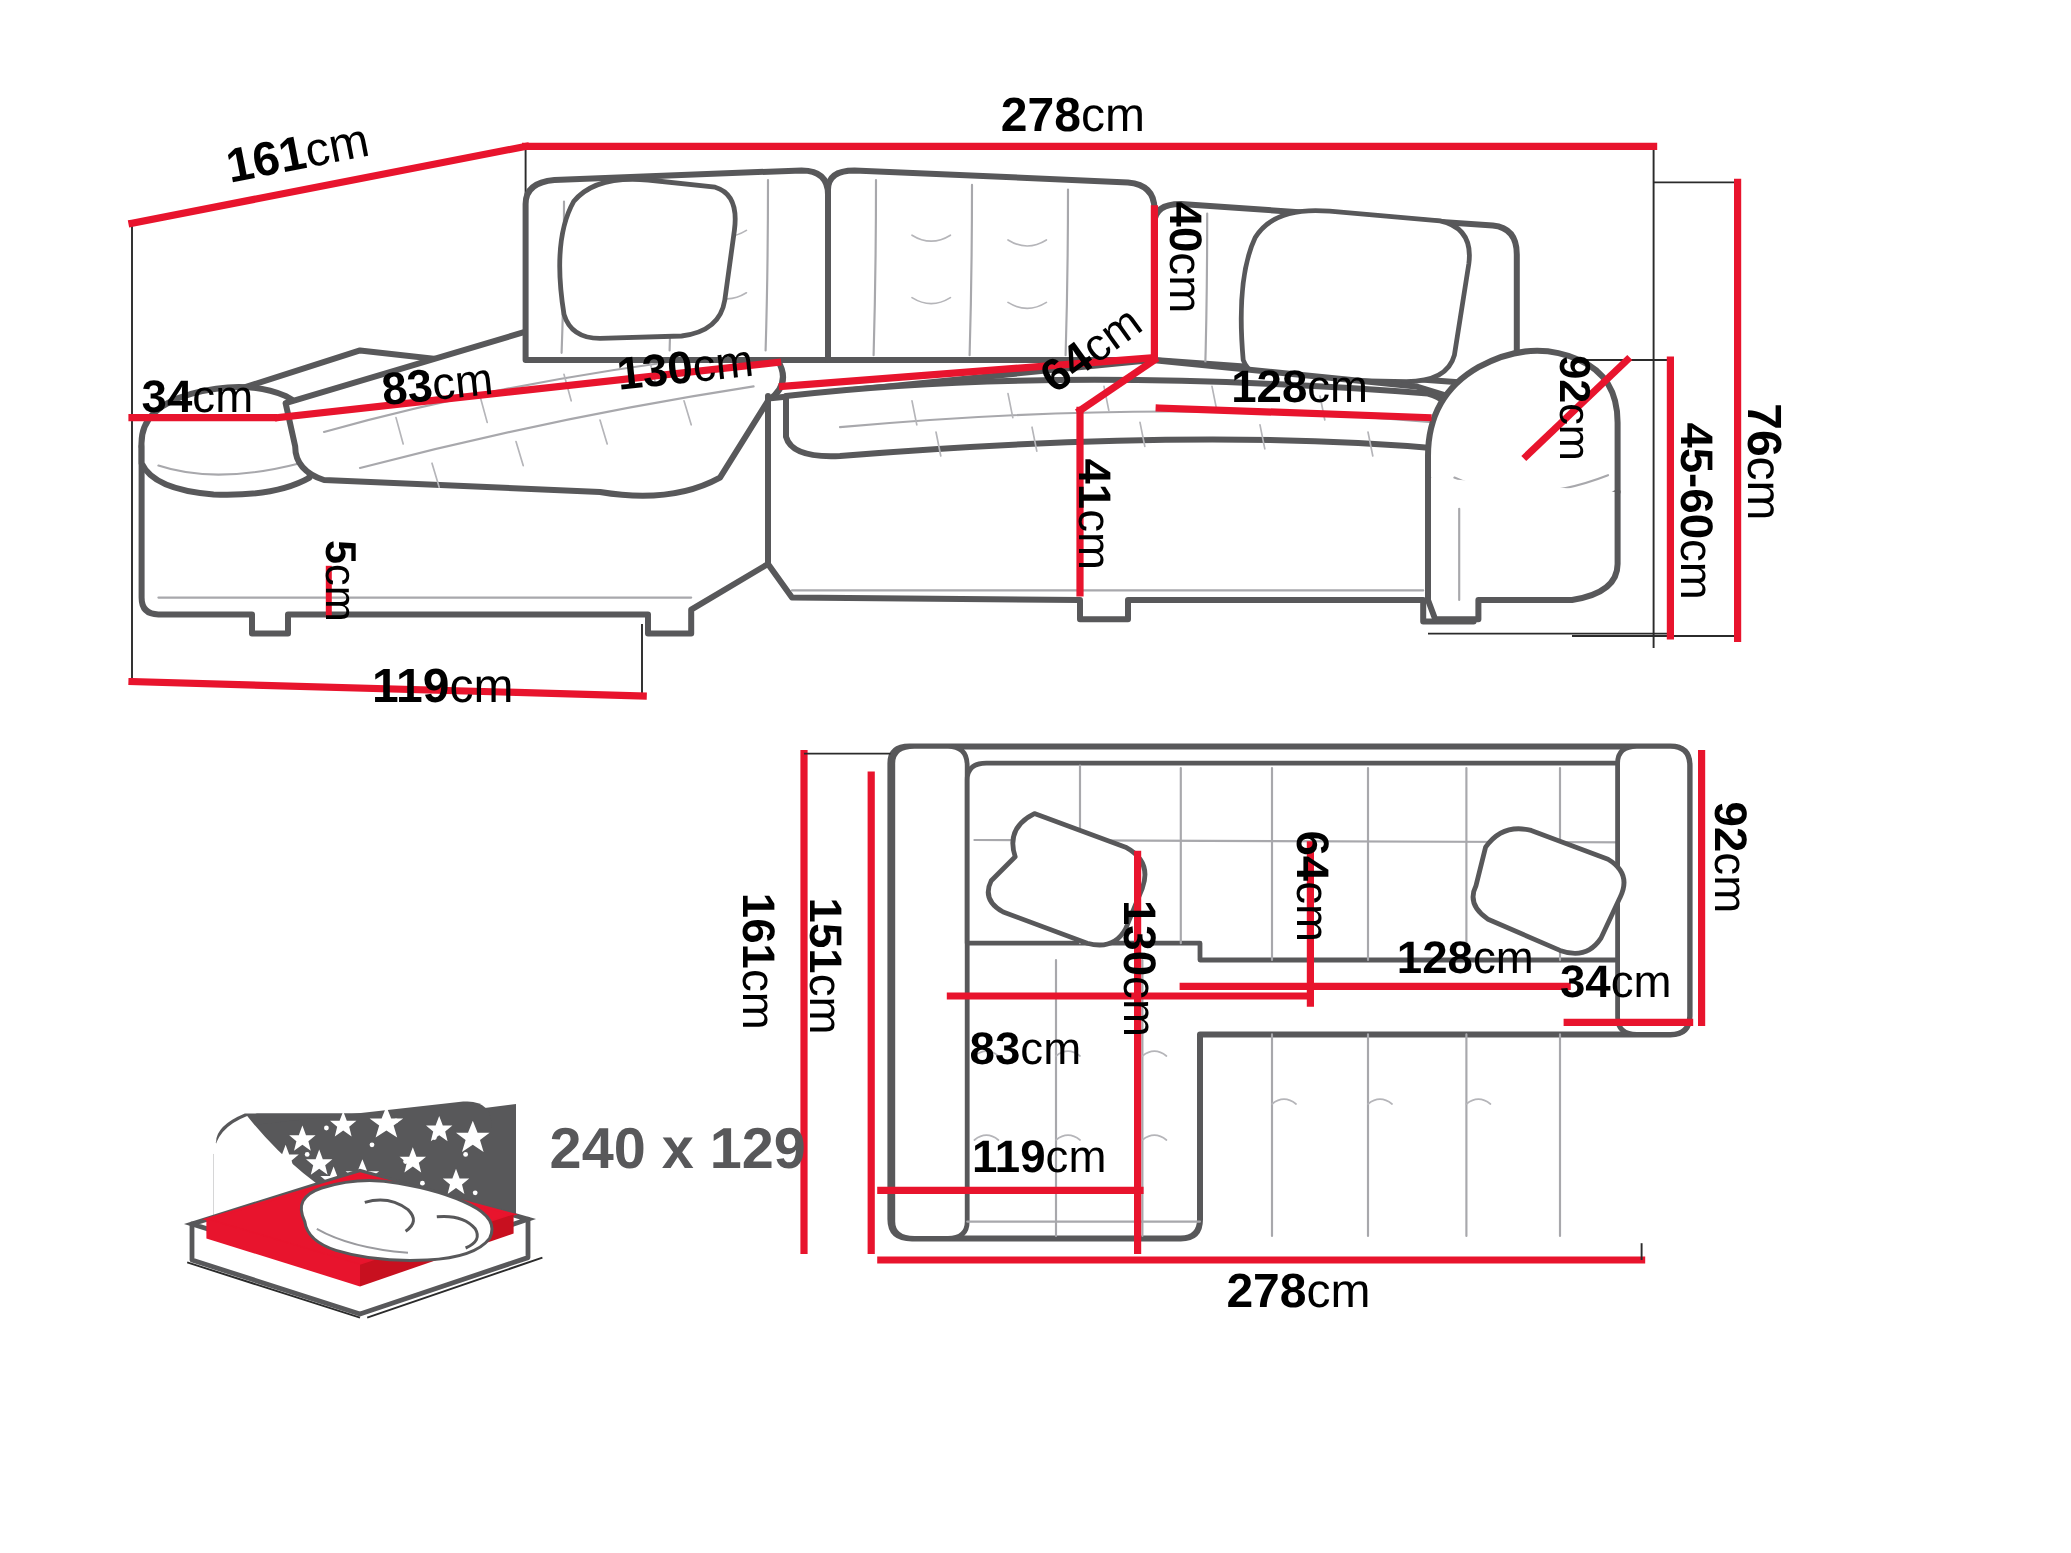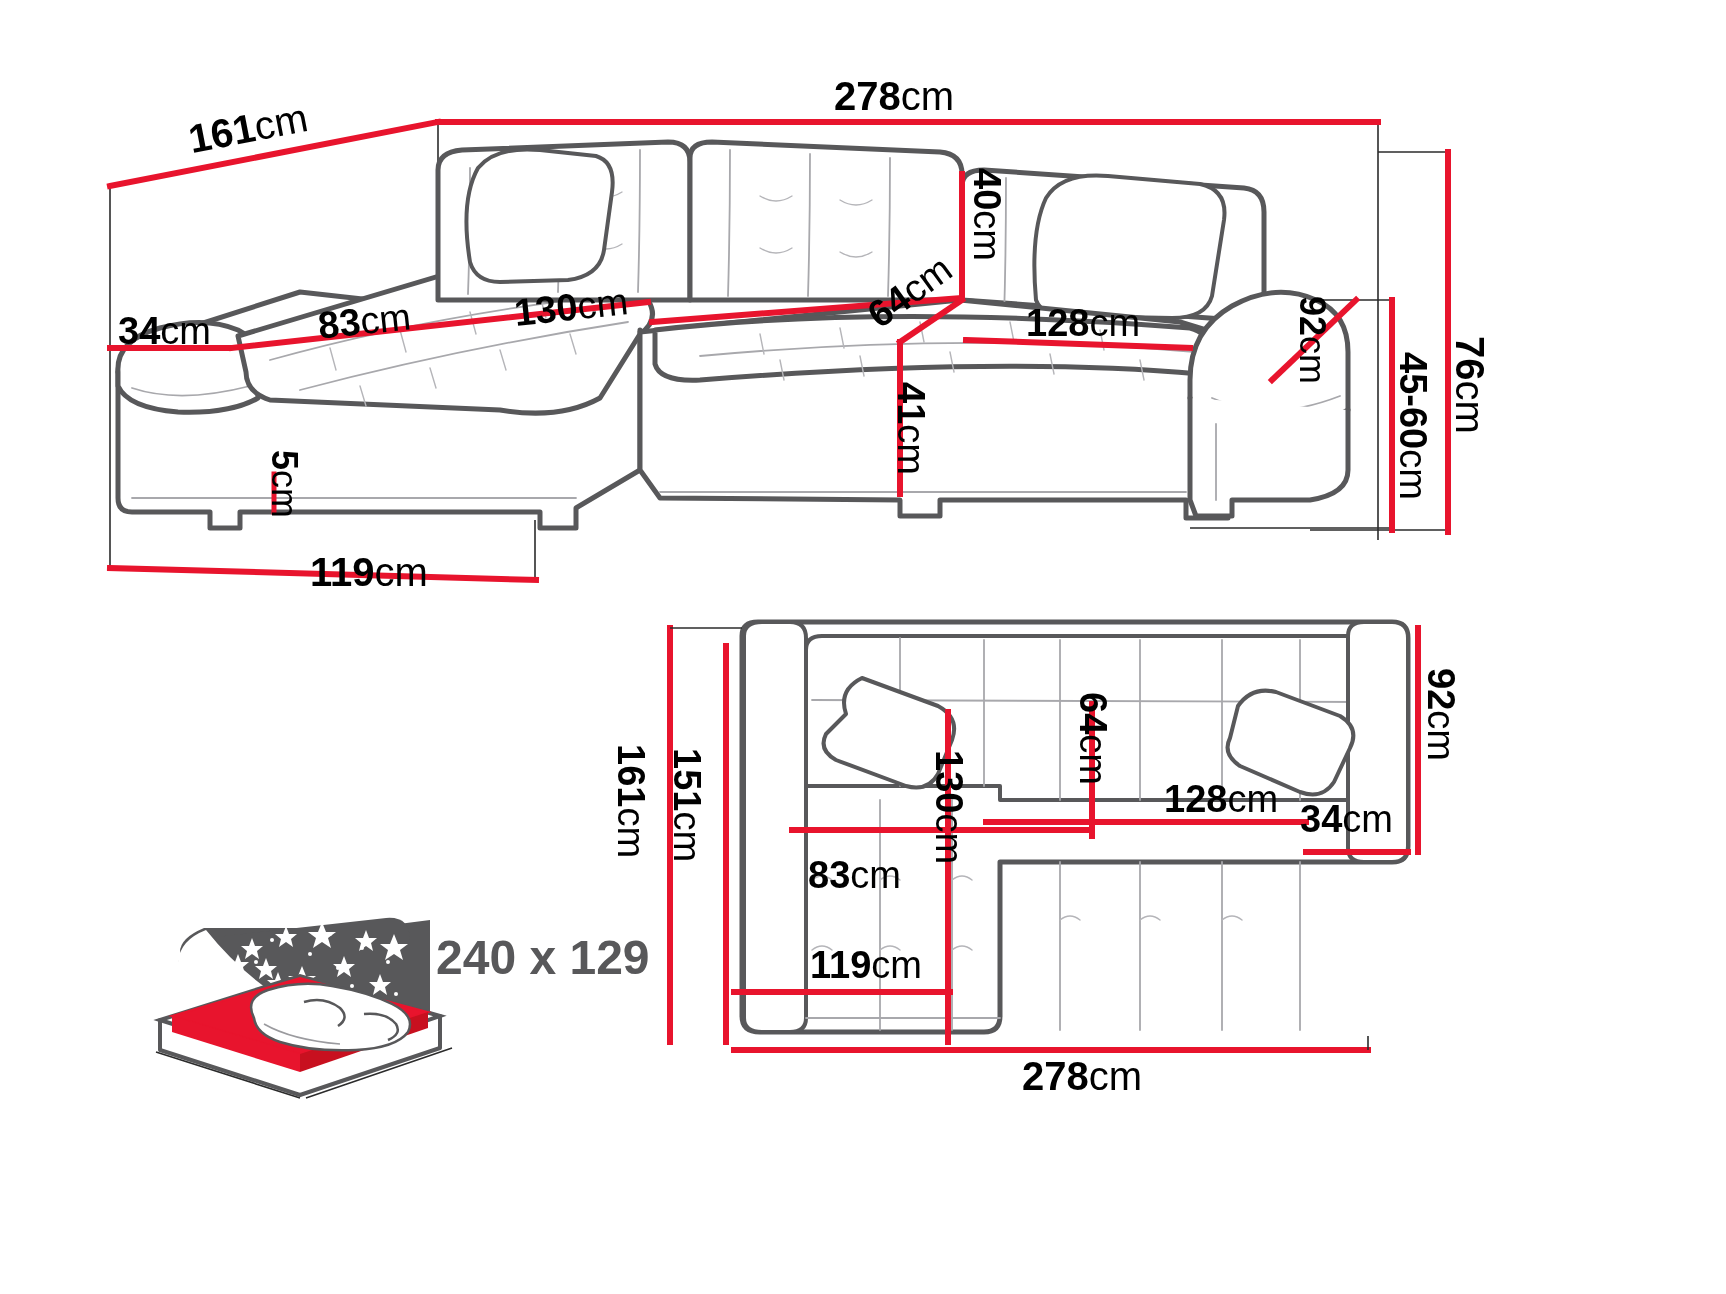--- a/index.html
+++ b/index.html
@@ -321,15 +321,15 @@
   </div>
 
   <div class="lbl" style="left:810px;top:946px;font-size:38px;">
     <span class="n">119</span><span class="u">cm</span>
   </div>
 
   <div class="lbl" style="left:1022px;top:1056px;font-size:40px;">
     <span class="n">278</span><span class="u">cm</span>
   </div>
 
-  <div class="beddim" style="left:436px;top:930px;font-size:48px;">240 x 129</div>
+  <div class="beddim" style="left:458px;top:930px;font-size:48px;">240 x 129</div>
 
 </div>
 
 </body></html>

